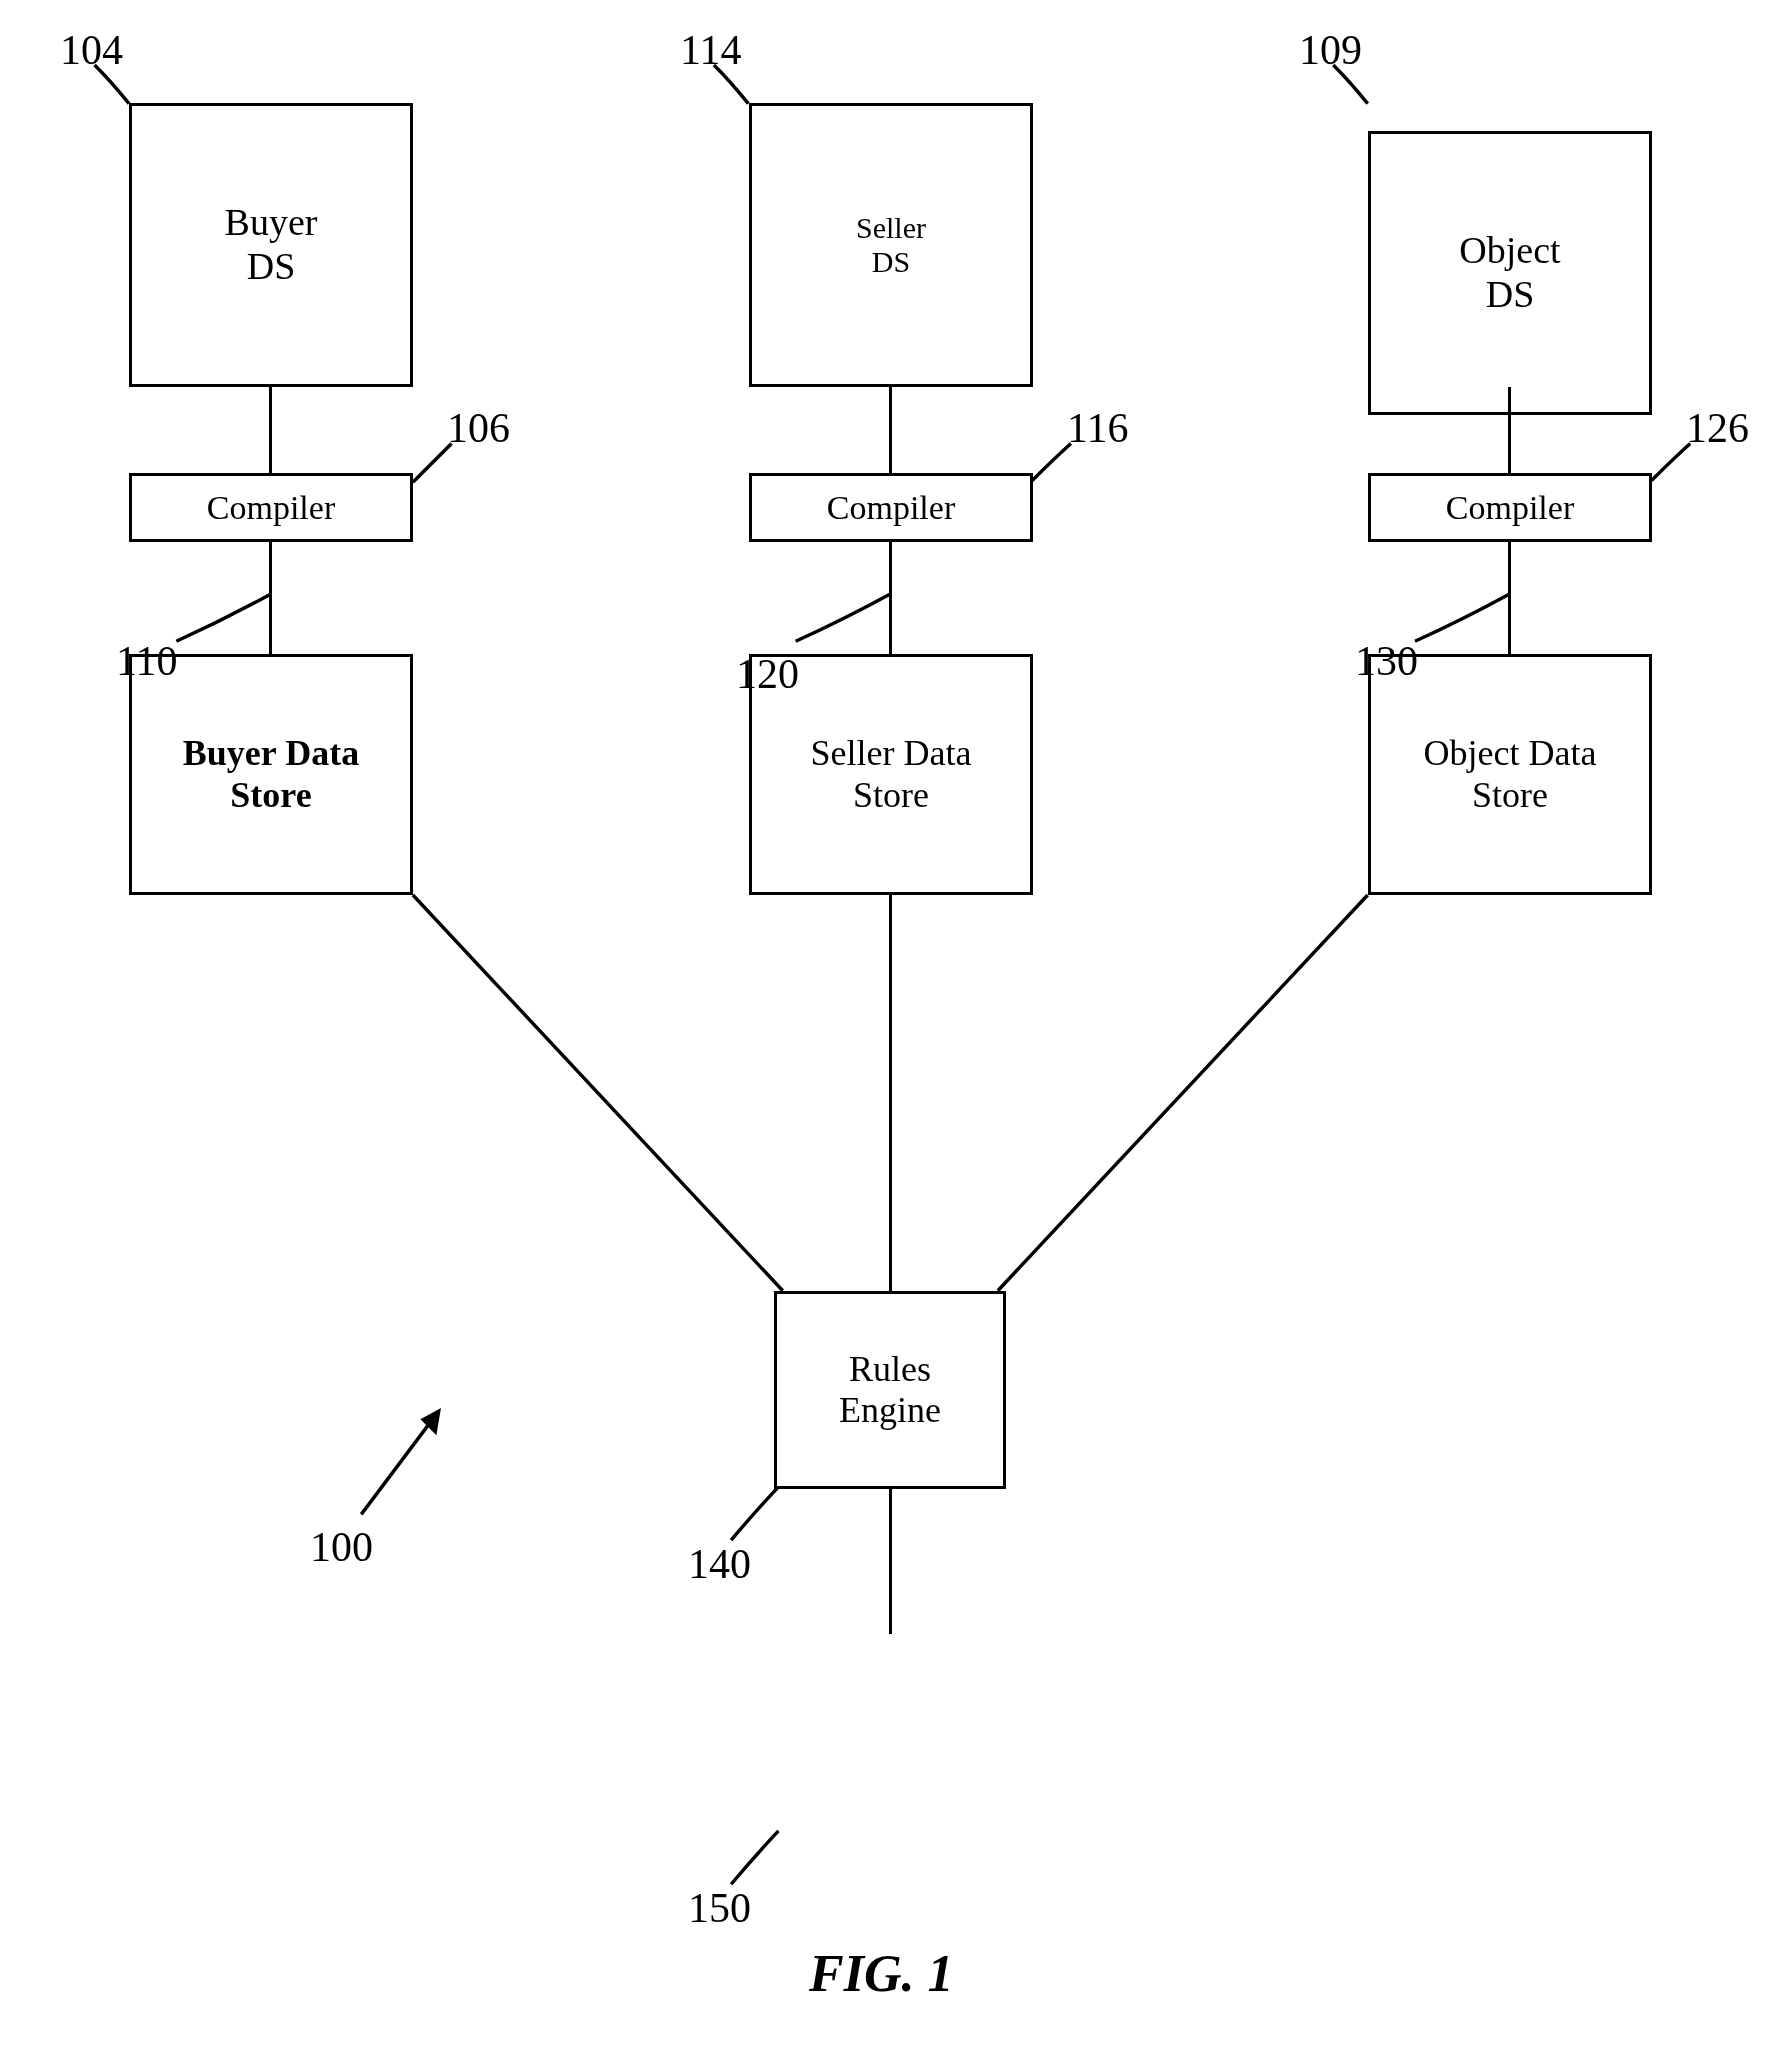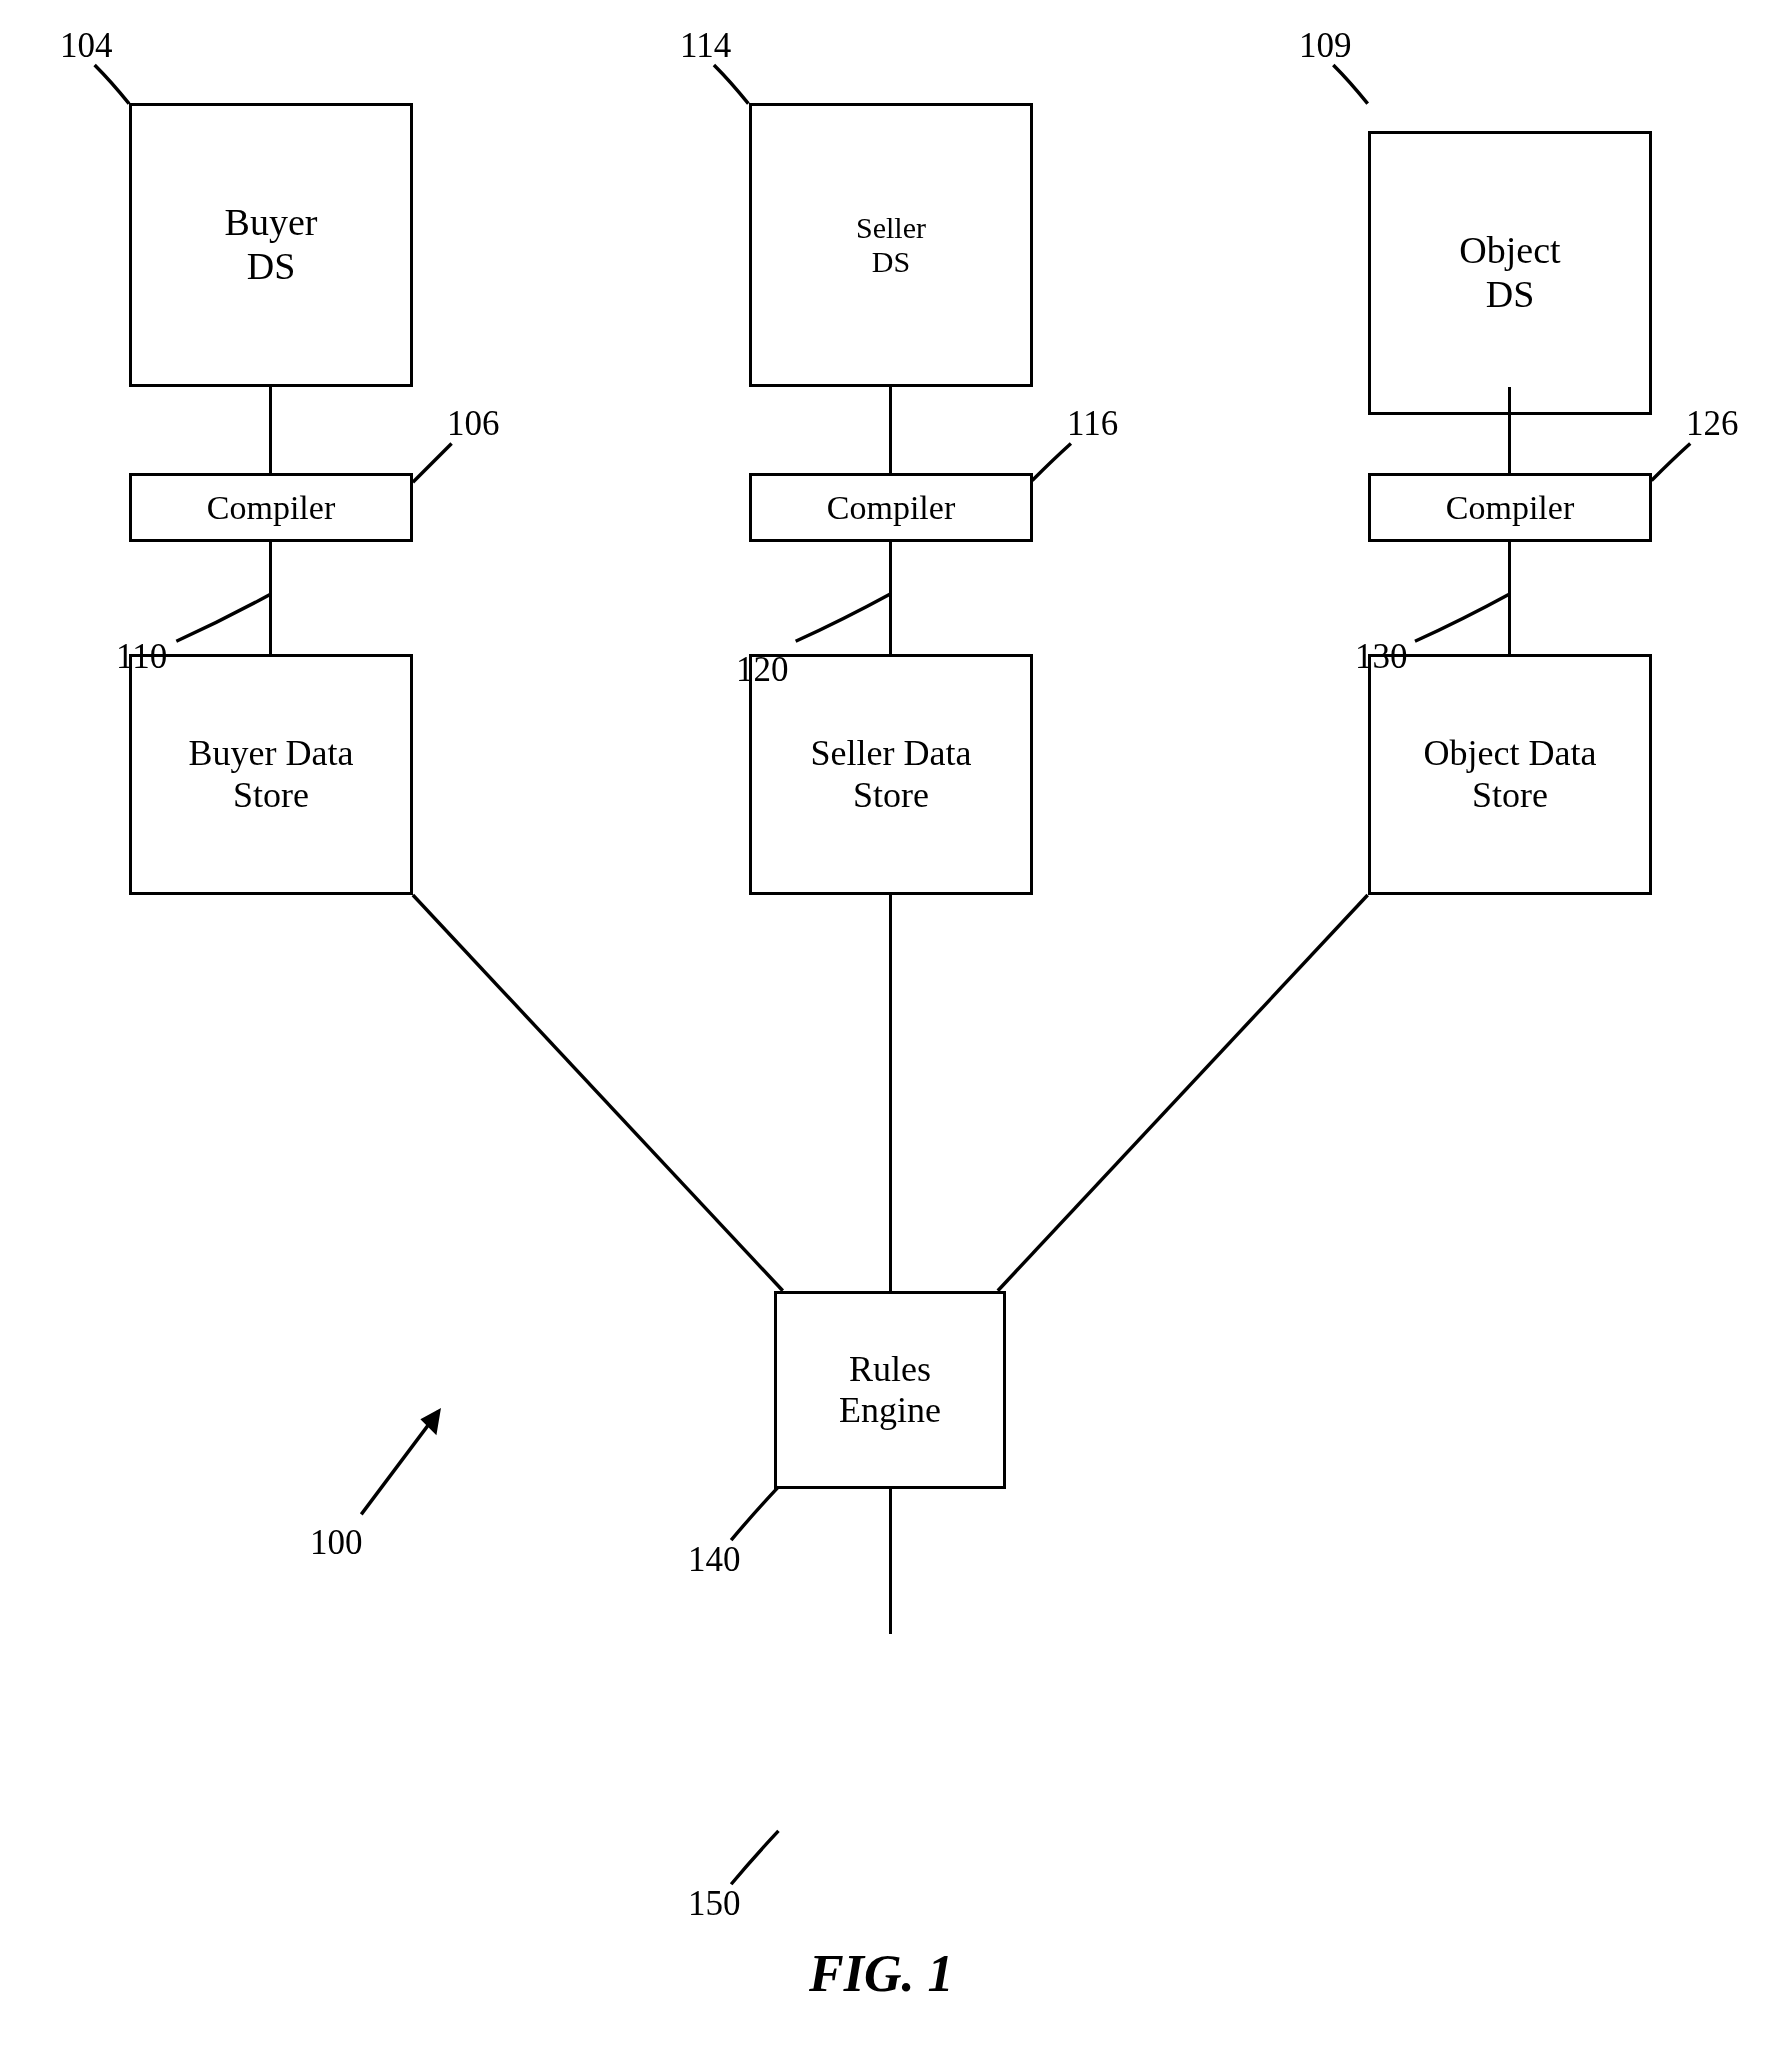--- a/index.html
+++ b/index.html
@@ -22,21 +22,21 @@
     background: #fff;
     display: flex;
     align-items: center;
     justify-content: center;
     text-align: center;
     box-sizing: border-box;
     line-height: 1.15;
   }
   .lbl {
     position: absolute;
-    font-size: 35px;
+    font-size: 42px;
   }
   .fig {
     position: absolute;
     font-style: italic;
     font-weight: bold;
     font-size: 52px;
   }
   svg.leader {
     position: absolute;
     left: 0;
@@ -65,21 +65,21 @@
     <span style="white-space:pre-line;">Buyer
 DS</span>
   </div>
   <div class="conn" style="left:269px; top:387px; width:3.4px; height:86px;"></div>
 
   <div class="box" style="left:129px; top:473px; width:284px; height:69px; font-size:34px;">
     <span>Compiler</span>
   </div>
   <div class="conn" style="left:269px; top:542px; width:3.4px; height:112px;"></div>
 
-  <div class="box" style="left:129px; top:654px; width:284px; height:241px; font-size:36px;">
+  <div class="box" style="left:129px; top:654px; width:284px; height:241px; font-size:36px;font-weight:bold;">
     <span style="white-space:pre-line;">Buyer Data
 Store</span>
   </div>
 
   <div class="box" style="left:749px; top:103px; width:284px; height:284px; font-size:30px;">
     <span style="white-space:pre-line;">Seller
 DS</span>
   </div>
   <div class="conn" style="left:889px; top:387px; width:3.4px; height:86px;"></div>
 

